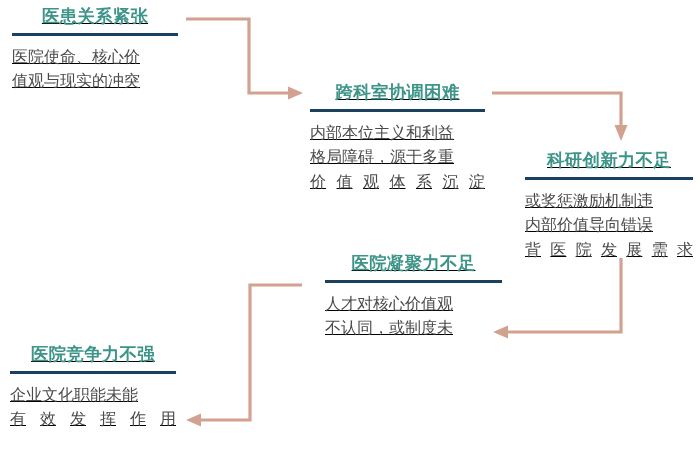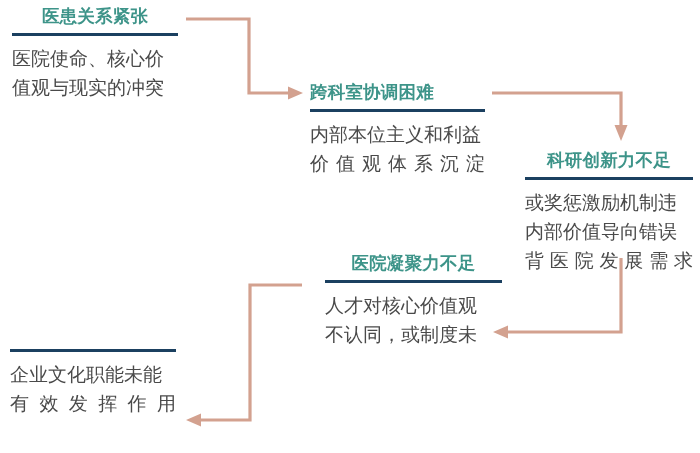--- a/index.html
+++ b/index.html
@@ -22,57 +22,58 @@
     position: absolute;
     left: 0;
     top: 0;
     width: 700px;
     height: 453px;
     pointer-events: none;
   }
   .node {
     position: absolute;
     box-sizing: border-box;
+    text-decoration: underline;
   }
   .node-title {
     font-size: 17.5px;
     font-weight: bold;
     color: #3d9489;
     letter-spacing: 0.2px;
     line-height: 1.25;
     white-space: nowrap;
   }
   .node-rule {
     height: 3px;
     background: #1b4060;
     margin-top: 5px;
     margin-bottom: 9px;
   }
   .node-body {
-    font-size: 19px;
+    font-size: 16px;
     color: #4a4a4a;
     line-height: 1.52;
     white-space: nowrap;
   }
   .node-body .ln {
     display: block;
   }
   .node-body .ln.justify {
     display: flex;
     justify-content: space-between;
   }
   .node-body .ln.justify span {
     display: inline-block;
   }
 
   
   #node-1 { left: 12px;  top: 6px;   width: 166px; }
   #node-1 .node-title { text-align: center; }
   #node-2 { left: 310px; top: 82px;  width: 175px; }
-  #node-2 .node-title { }
+  #node-2 .node-title { text-align: center; }
   #node-3 { left: 525px; top: 150px; width: 168px; }
   #node-3 .node-title { text-align: center; }
   #node-4 { left: 305px; top: 253px; width: 177px; margin-left: 20px; }
   #node-4 .node-title { text-align: center; }
   #node-5 { left: 10px;  top: 344px; width: 166px; }
   #node-5 .node-title { text-align: center; }
 </style>
 </head>
 <body>
 
@@ -108,20 +109,21 @@
       <span class="ln">医院使命、核心价</span>
       <span class="ln">值观与现实的冲突</span>
     </div>
   </div>
 
   <div class="node" id="node-2">
     <div class="node-title">跨科室协调困难</div>
     <div class="node-rule"></div>
     <div class="node-body">
       <span class="ln">内部本位主义和利益</span>
+      <span class="ln">格局障碍，源于多重</span>
       <span class="ln justify">
           <span>价</span>
           <span>值</span>
           <span>观</span>
           <span>体</span>
           <span>系</span>
           <span>沉</span>
           <span>淀</span>
         </span>
     </div>
@@ -148,20 +150,21 @@
   <div class="node" id="node-4">
     <div class="node-title">医院凝聚力不足</div>
     <div class="node-rule"></div>
     <div class="node-body">
       <span class="ln">人才对核心价值观</span>
       <span class="ln">不认同，或制度未</span>
     </div>
   </div>
 
   <div class="node" id="node-5">
+    <div class="node-title">医院竞争力不强</div>
     <div class="node-rule"></div>
     <div class="node-body">
       <span class="ln">企业文化职能未能</span>
       <span class="ln justify">
           <span>有</span>
           <span>效</span>
           <span>发</span>
           <span>挥</span>
           <span>作</span>
           <span>用</span>

